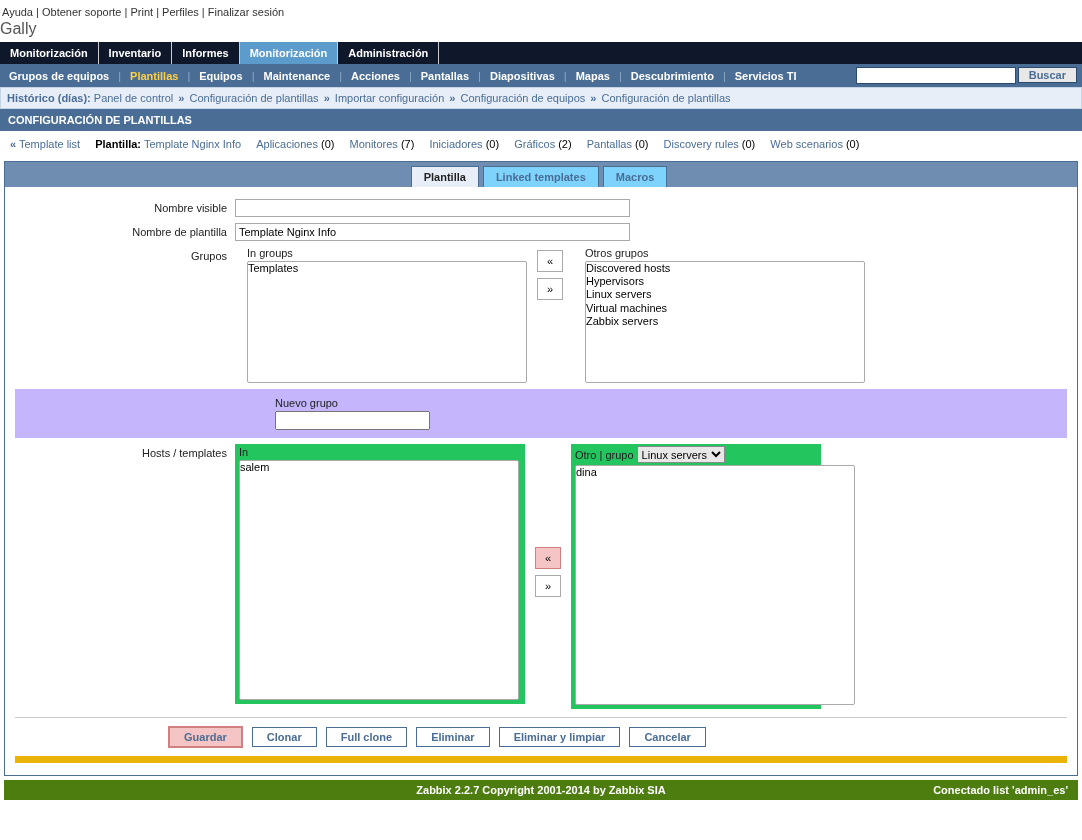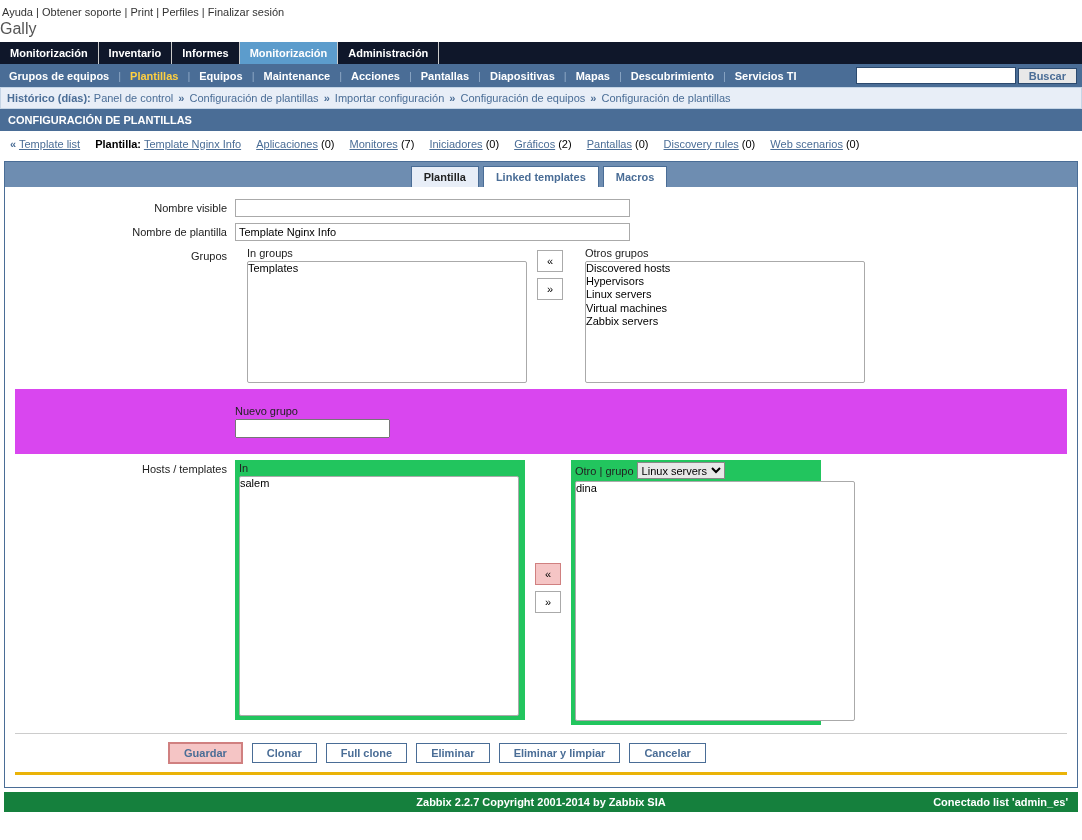--- a/index.html
+++ b/index.html
@@ -13,64 +13,64 @@
 .user-row { text-align: left; padding: 2px 8px 4px 0; font-size: 16px; color: #555; }
 
 .main-nav { background: #0f172a; display: flex; }
 .main-nav .tab { padding: 5px 10px; color: #fff; font-weight: bold; font-size: 11px; border-right: 1px solid #ccc; cursor: pointer; }
 .main-nav .tab.active { background: #5c9ccc; color: #fff; }
 
 .sub-nav { background: #4a6d96; display: flex; align-items: center; padding: 3px 5px; }
 .sub-nav a { color: #fff; font-weight: bold; font-size: 11px; padding: 0 4px; }
 .sub-nav .sep { color: #8faac7; padding: 0 5px; }
 .sub-nav a.active { color: #ffd040; }
-.sub-nav .search-wrap { margin-left: auto; display: flex; align-items: center; }
+.sub-nav .search-wrap { margin-left: auto; display: flex; align-items: flex-start; }
 .sub-nav input[type=text] { width: 160px; height: 17px; border: 1px solid #2c4a6e; font-size: 11px; padding: 0 2px; }
 .sub-nav .search-btn { background: #e8e8e8; color: #4a6d96; border:1px solid #2c4a6e; font-weight:bold; font-size:11px; padding:1px 10px; margin-left:2px; cursor:pointer; }
 
 .history-row { background: #e8eef7; border: 1px solid #c5d5e6; padding: 4px 6px; font-size: 11px; }
 .history-row .label { color: #4a6d96; font-weight: bold; }
 .history-row a { color: #4a6d96; }
 .history-row .arrow { color: #4a6d96; font-weight: bold; padding:0 2px; }
 
 .page-title { background: #4a6d96; color: #fff; font-weight: bold; font-size: 11px; padding: 5px 8px; }
 
 .link-bar { padding: 7px 10px; font-size: 11px; }
-.link-bar a { color: #4a6d96; text-decoration: underline; }
+.link-bar a { color: #4a6d96; }
 .link-bar .laquo { color:#4a6d96; font-weight:bold; }
 .link-bar .sp { padding: 0 6px; }
 .link-bar .bold { font-weight: bold; }
 
 .content-frame { border: 1px solid #4a6d96; margin: 4px; }
 .form-tabs { background: #6e8db1; display: flex; padding: 4px 4px 0 4px; justify-content: center; }
-.form-tab { background: #ffffff; border: 1px solid #4a6d96; border-bottom: none; padding: 4px 12px; margin-right: 4px; font-weight: bold; font-size: 11px; color: #4a6d96; cursor:pointer; }
+.form-tab { background: #7dd3fc; border: 1px solid #4a6d96; border-bottom: none; padding: 4px 12px; margin-right: 4px; font-weight: bold; font-size: 11px; color: #4a6d96; cursor:pointer; }
 .form-tab.active { background: #e8eef7; color: #222; }
 
 .form-body { padding: 12px 10px; }
 .form-row { display: flex; align-items: flex-start; margin-bottom: 6px; }
 .form-label { width: 220px; text-align: right; padding-right: 8px; padding-top: 3px; color: #222; }
 .form-field input[type=text] { width: 395px; height: 18px; border: 1px solid #aaa; font-size: 11px; padding: 0 3px; font-family:Verdana, Arial, sans-serif;}
 .text-small { width: 155px !important; }
 select.multi { width: 280px; height: 122px; border: 1px solid #aaa; font-size: 11px; font-family:Verdana, Arial, sans-serif;}
 select.multi-tall { width: 280px; height: 240px; border: 1px solid #aaa; font-size: 11px; font-family:Verdana, Arial, sans-serif; }
 .arrow-col { display:flex; flex-direction:column; justify-content:center; padding: 0 10px; align-items:center; }
 .arrow-btn { width:26px; height:22px; border:1px solid #aaa; background:#fff; margin:3px 0; cursor:pointer; font-size:11px; display:flex; align-items:center; justify-content:center;}
 .group-side { margin-left:12px; }
 .sub-label { font-size:11px; color:#222; padding-bottom:2px; }
-.green-row { background: #d946ef; padding: 16px 0; }
+.green-row { background: #c4b5fd; padding: 8px 0; gap: 40px; }
 .pink-row .pink-cell { background: #22c55e; padding: 2px 4px 4px 4px; }
 .pink-row .arrow-col { padding-top: 100px; }
 .pink-row .pink-arrow { border-color:#d08080; }
 .dropdown { border:1px solid #888; font-size:11px; height:17px; background:#e8e8e8; font-family:Verdana, Arial, sans-serif;}
 
-.button-bar { border-top:1px solid #ccc; border-bottom:3px solid #eab308; padding:8px 0; margin:8px 0 0 0; text-align:left; padding-left:150px; }
+.button-bar { border-top:1px solid #ccc; border-bottom:7px solid #eab308; padding:8px 0; margin:8px 0 0 0; text-align:left; padding-left:150px; }
 .btn { border:1px solid #4a6d96; color:#4a6d96; background:#fff; font-weight:bold; font-size:11px; padding:3px 14px; margin:0 3px; cursor:pointer; font-family:Verdana, Arial, sans-serif;}
 .btn.primary { background:#f5c5c5; border:2px solid #d08080; }
 
-.footer { background:#15803d; color:#fff; display:flex; justify-content:space-between; padding:4px 10px; margin:4px; font-size:11px; font-weight:bold; }
+.footer { background:#4d7c0f; color:#fff; display:flex; justify-content:space-between; padding:4px 10px; margin:4px; font-size:11px; font-weight:bold; }
 .footer .center { position:absolute; left:50%; transform:translateX(-50%); }
 </style>
 </head>
 <body>
 
 <div class="top-row">
   <div class="top-links">
     <a>Ayuda</a> |
     <a>Obtener soporte</a> |
     <a>Print</a> |

